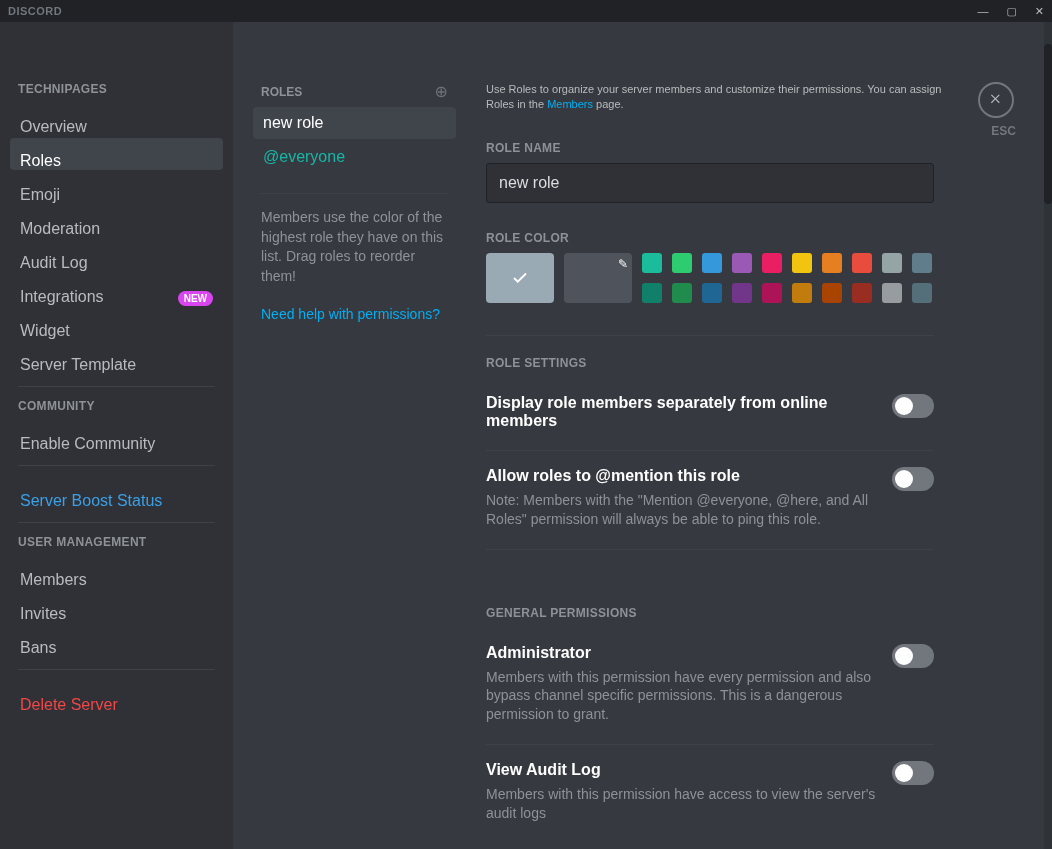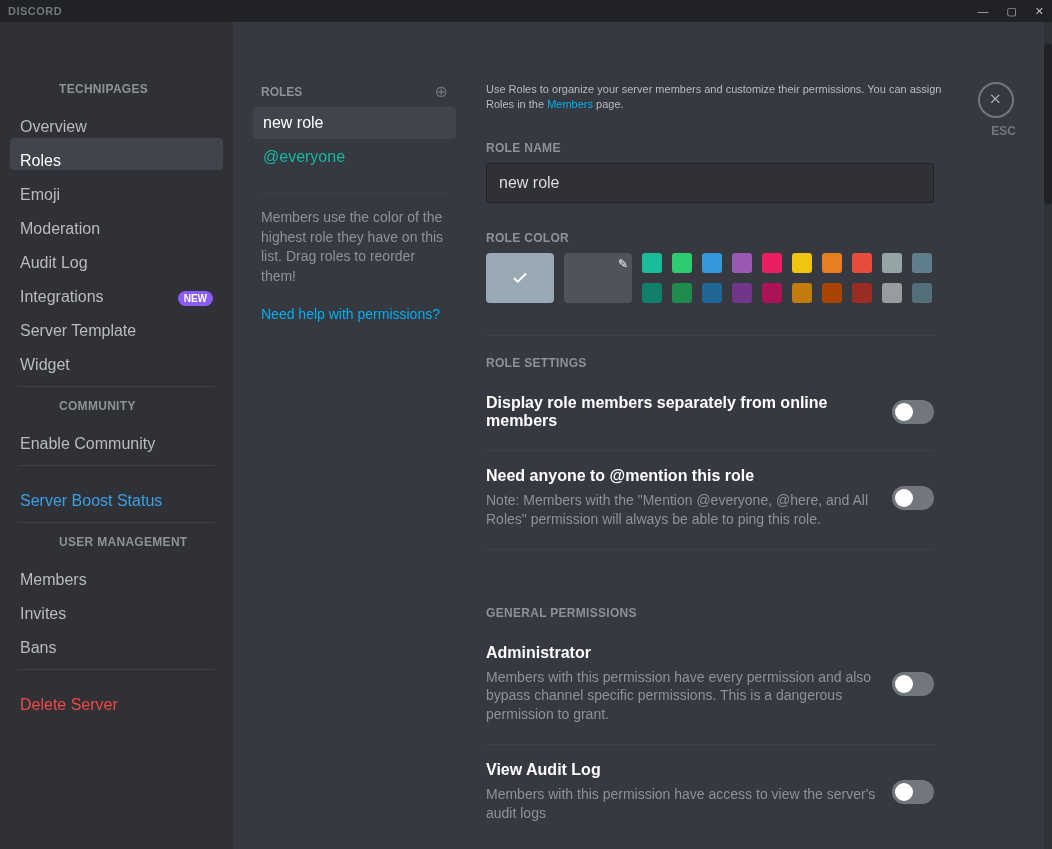--- a/index.html
+++ b/index.html
@@ -37,21 +37,20 @@
       background: #2f3136;
       padding: 60px 10px 20px 10px;
       overflow-y: auto;
     }
     .side-section-header {
       color: #8e9297;
       font-size: 12px;
       font-weight: 700;
       padding: 0 8px 8px 8px;
       letter-spacing: 0.3px;
-      margin-left: 41px;
     }
     .side-item {
       display: flex;
       align-items: flex-end;
       justify-content: space-between;
       height: 32px;
       padding: 0 10px;
       border-radius: 4px;
       color: #b9bbbe;
       font-size: 16px;
@@ -60,21 +59,21 @@
     }
     .side-item.active { background: #40444b; color: #fff; }
     .side-item.boost { color: #3ba0e6; }
     .side-item.danger { color: #f04747; }
     .divider {
       height: 1px;
       background: #3f4147;
       margin: 12px 8px;
     }
     .new-badge {
-      background: #8b5cf6;
+      background: #d946ef;
       color: #fff;
       font-size: 10px;
       font-weight: 700;
       padding: 2px 6px;
       border-radius: 8px;
     }
     
     .roles-col {
       width: 233px;
       background: #36393f;
@@ -184,21 +183,21 @@
     }
     .swatch {
       width: 20px; height: 20px;
       border-radius: 3px;
       cursor: pointer;
     }
     .hr-main { height: 1px; background: #3f4147; margin: 32px 0 20px 0; width: 448px;}
     .setting-row {
       display: flex;
       justify-content: space-between;
-      align-items: center;
+      align-items: flex-start;
       width: 448px;
       padding: 16px 0 0 0;
     }
     .setting-row.with-divider { border-bottom: 1px solid #3f4147; padding-bottom: 20px;}
     .setting-title {
       color: #fff;
       font-size: 16px;
       font-weight: 600;
     }
     .setting-title .mention { font-weight: 700;}
@@ -293,24 +292,24 @@
         <span>Moderation</span>
       </div>
     <div class="side-item">
         <span>Audit Log</span>
       </div>
     <div class="side-item">
       <span>Integrations</span>
       <span class="new-badge">NEW</span>
     </div>
     <div class="side-item">
+        <span>Widget</span>
+      </div>
+    <div class="side-item">
         <span>Server Template</span>
-      </div>
-    <div class="side-item">
-        <span>Widget</span>
       </div>
 
     <div class="divider"></div>
     <div class="side-section-header">COMMUNITY</div>
     <div class="side-item">
         <span>Enable Community</span>
       </div>
 
     <div class="divider"></div>
     <div class="side-item boost">
@@ -411,21 +410,21 @@
         <div class="setting-title">Display role members separately from online members</div>
       </div>
       <div class="toggle">
           <div class="knob"></div>
         </div>
     </div>
 
     <div class="setting-row with-divider">
       <div>
         <div class="setting-title">
-          <span>Need anyone to </span><span class="mention">@mention</span><span> this role</span>
+          <span>Allow roles to </span><span class="mention">@mention</span><span> this role</span>
         </div>
         <div class="setting-note">Note: Members with the "Mention @everyone, @here, and All Roles" permission will always be able to ping this role.</div>
       </div>
       <div class="toggle">
           <div class="knob"></div>
         </div>
     </div>
 
     <div class="section-label" style="margin-top:56px">GENERAL PERMISSIONS</div>
 

